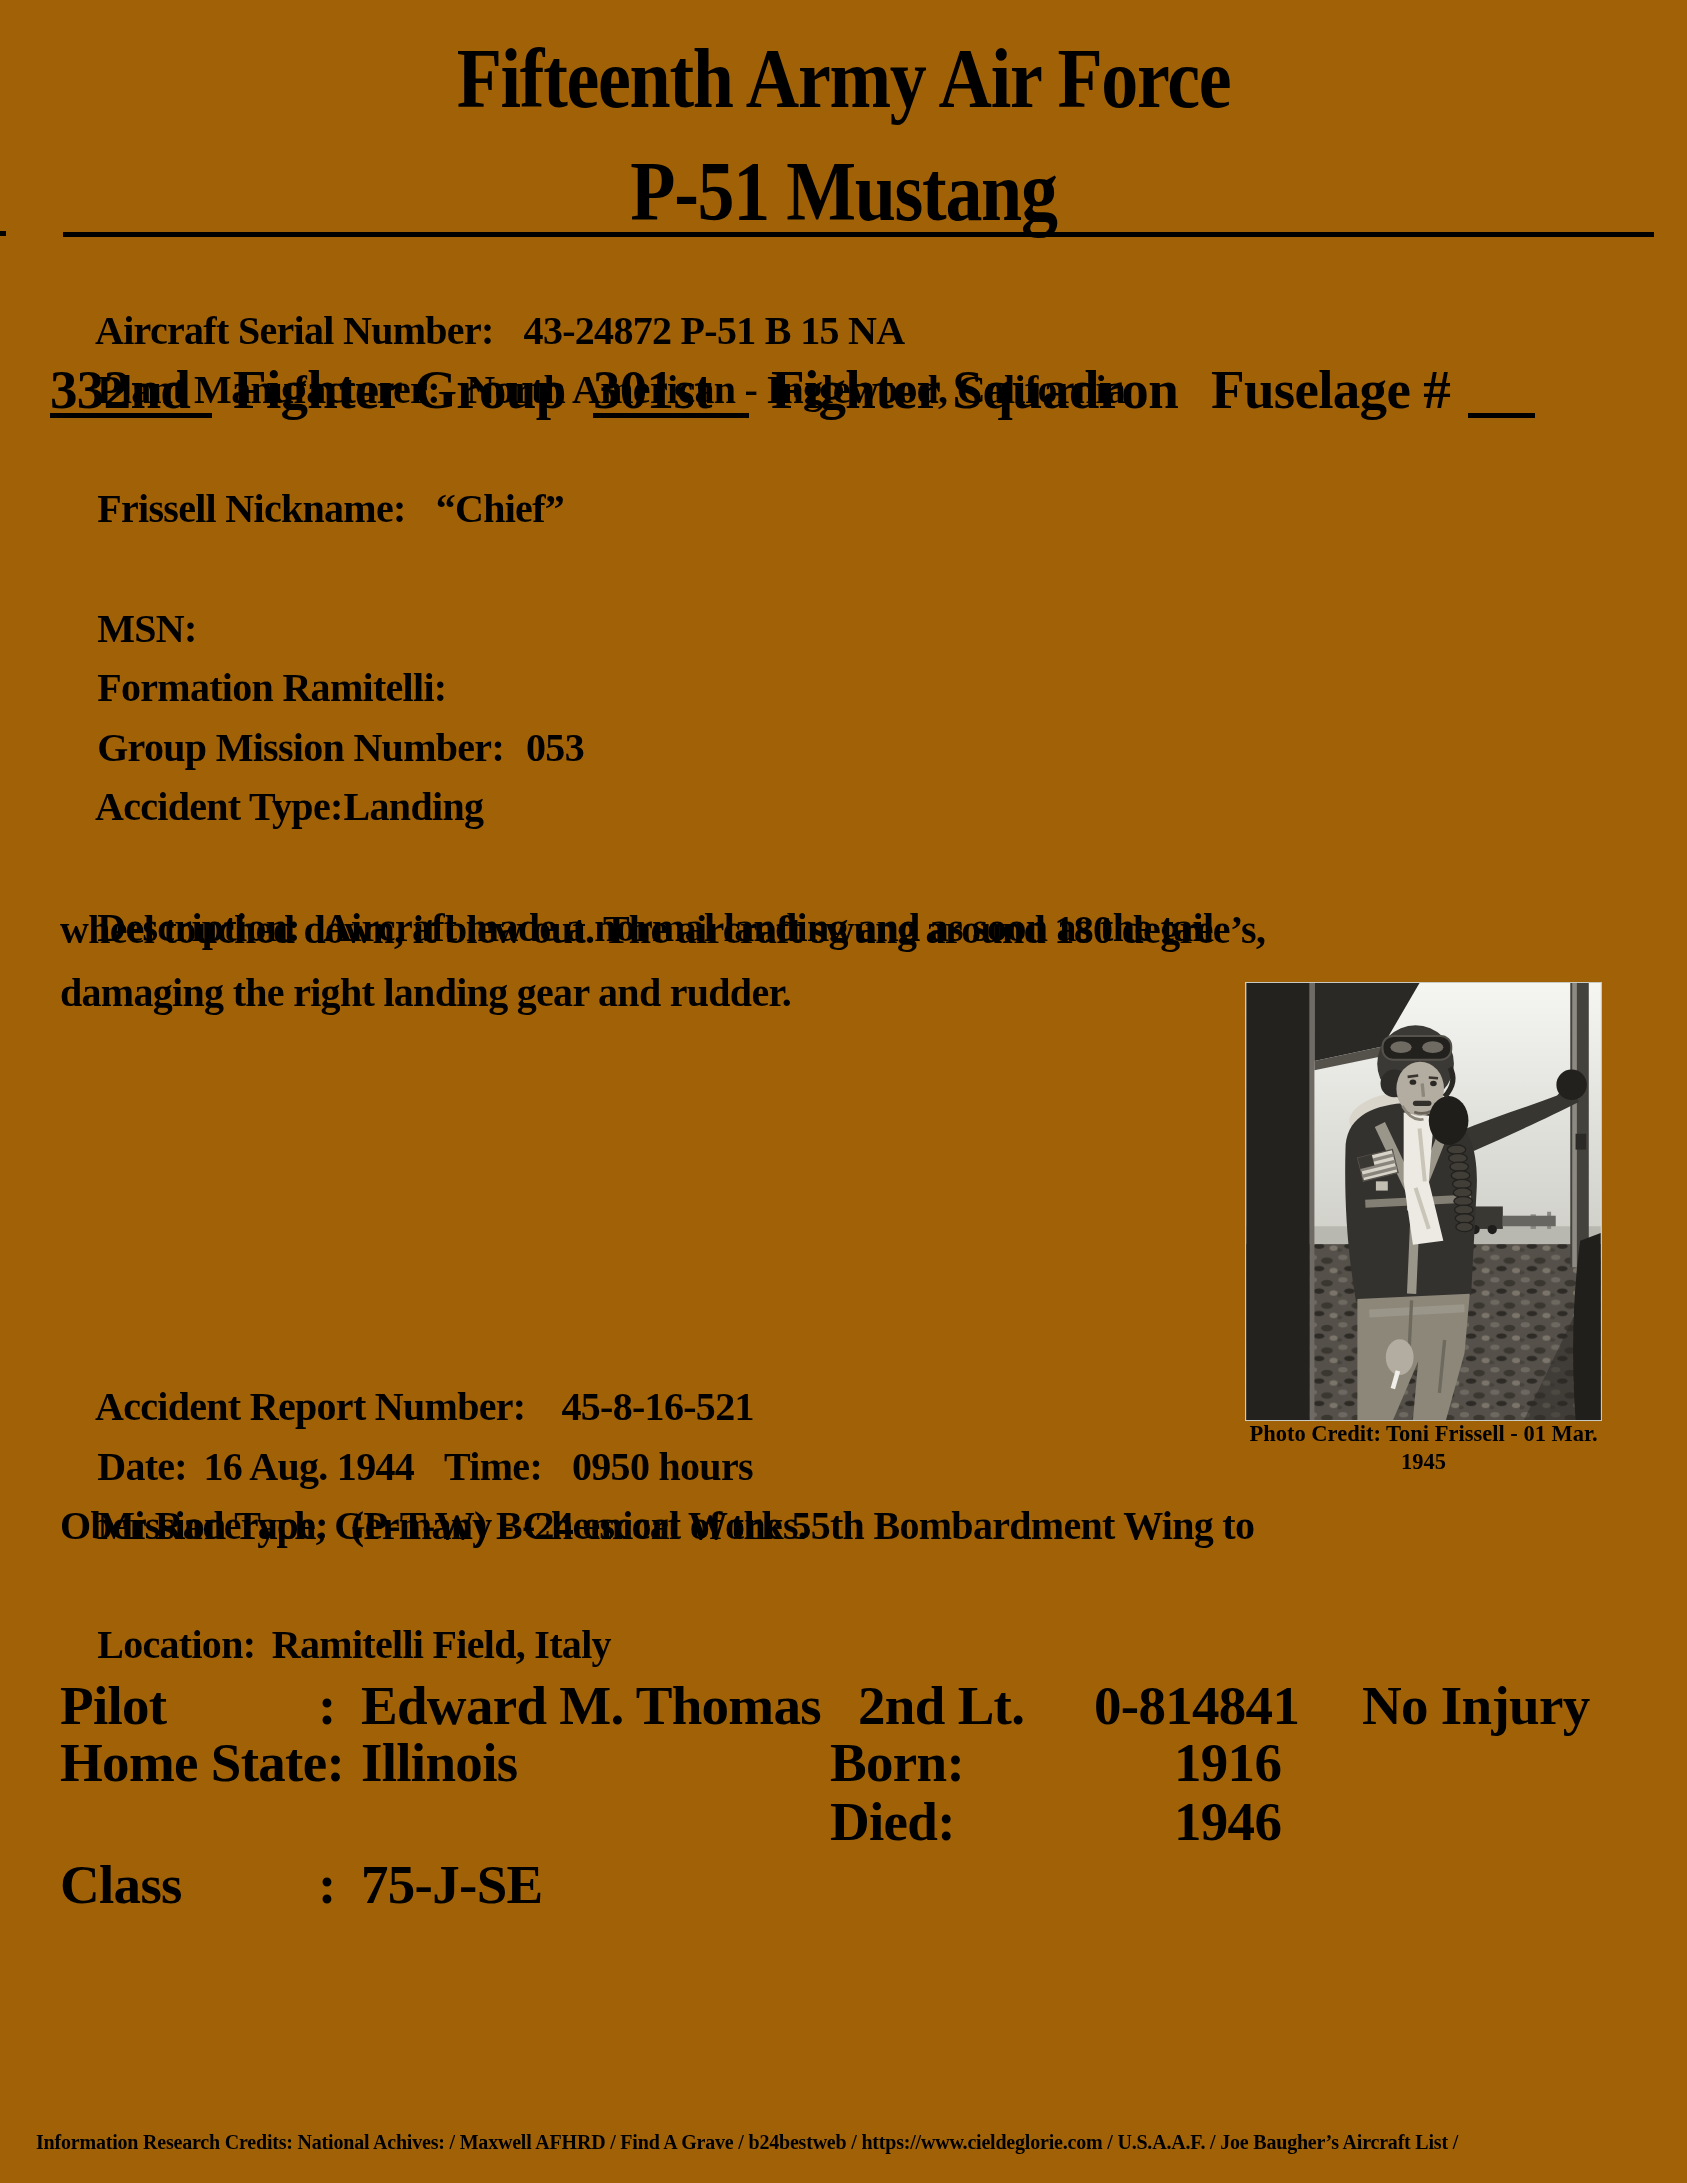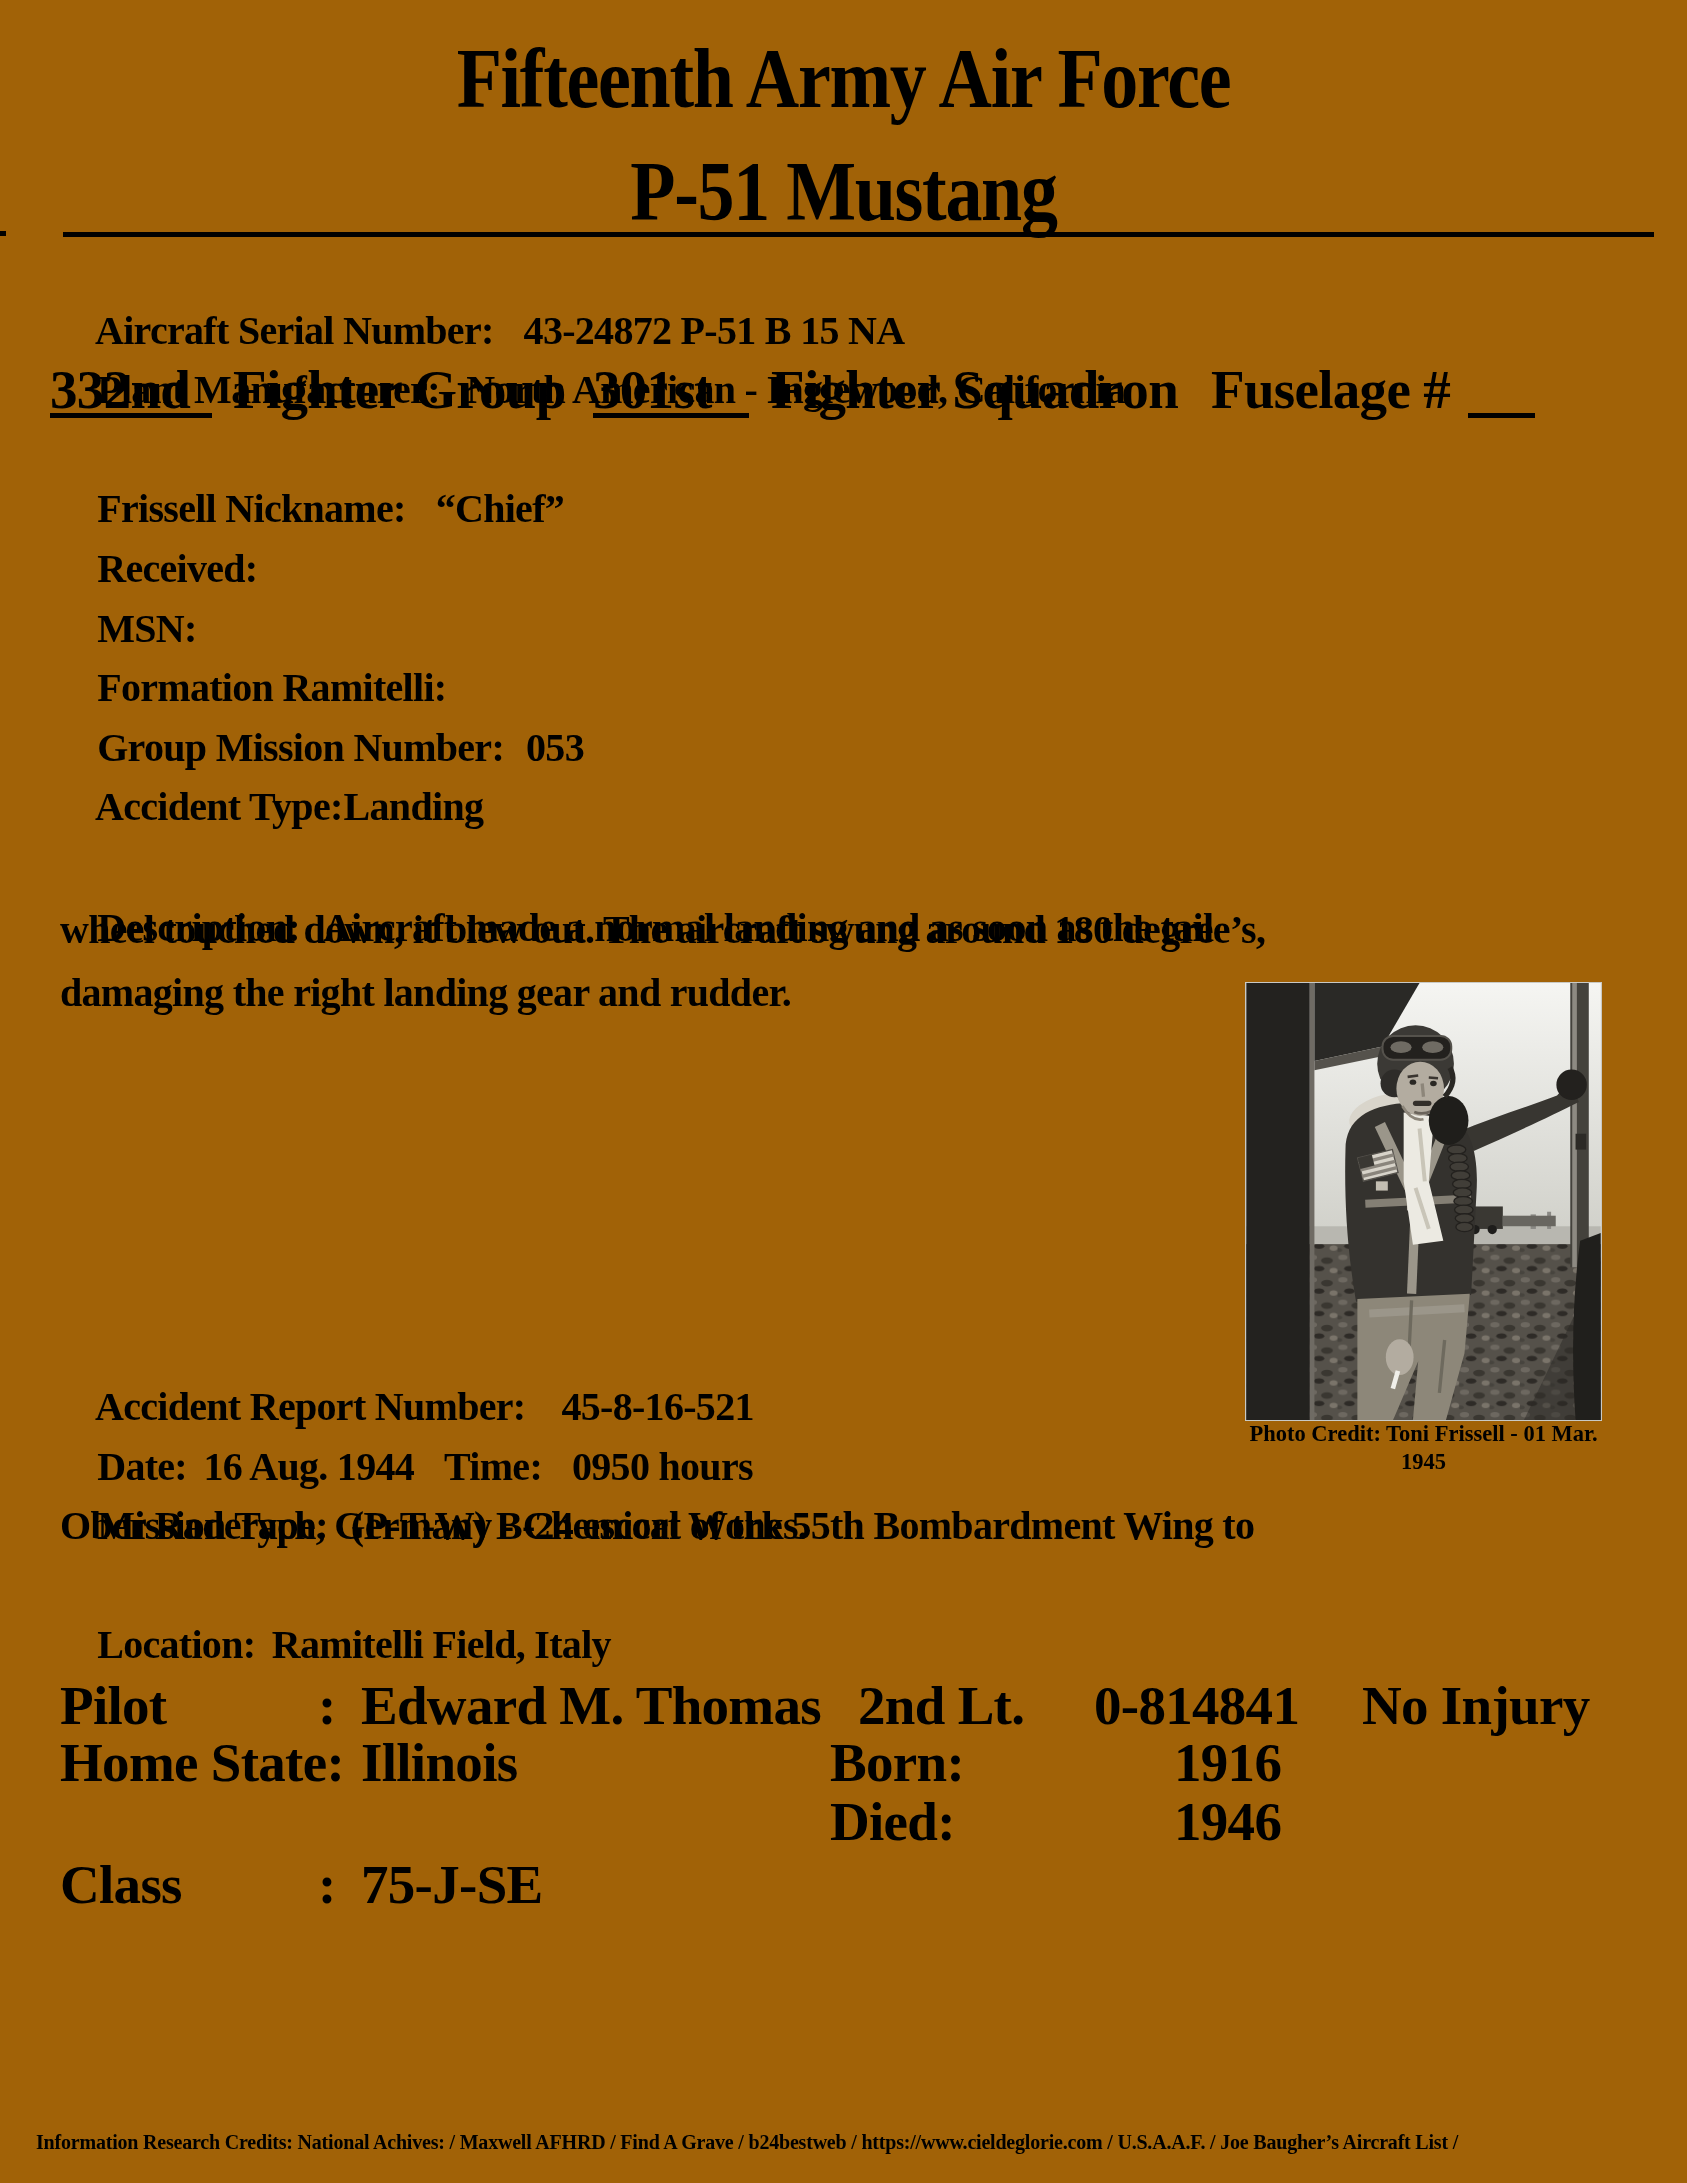--- a/index.html
+++ b/index.html
@@ -77,23 +77,20 @@
     <span class="u" style="left:593px;width:156px">301st</span>
     <span class="at" style="left:771px">Fighter Squadron</span>
     <span class="at" style="left:1211px">Fuselage #</span>
     <span class="u" style="left:1468px;width:67px"></span>
   </div>
 
   <div class="line" style="top:419px">
     <span>Frissell Nickname:</span><span class="g45">“Chief”</span>
   </div>
 
-  <div class="line" style="top:479px">
-    <span>Received:</span>
-  </div>
 
   <div class="line" style="top:539px">
     <span>MSN:</span>
   </div>
 
   <div class="line" style="top:598px">
     <span>Formation Ramitelli:</span>
   </div>
 
   <div class="line" style="top:658px">

